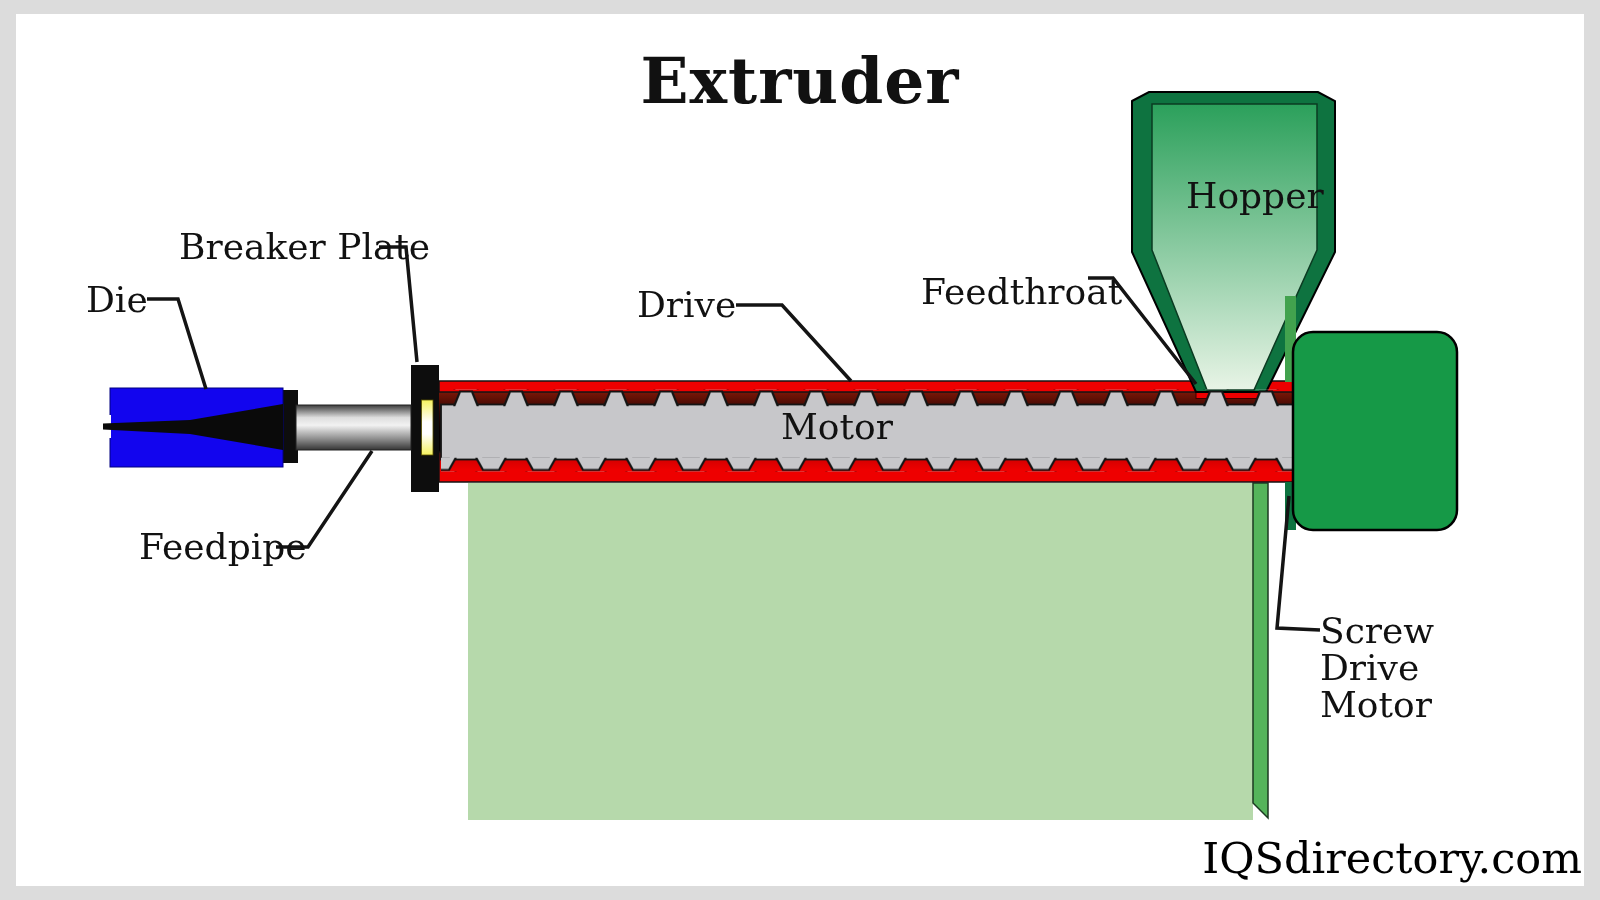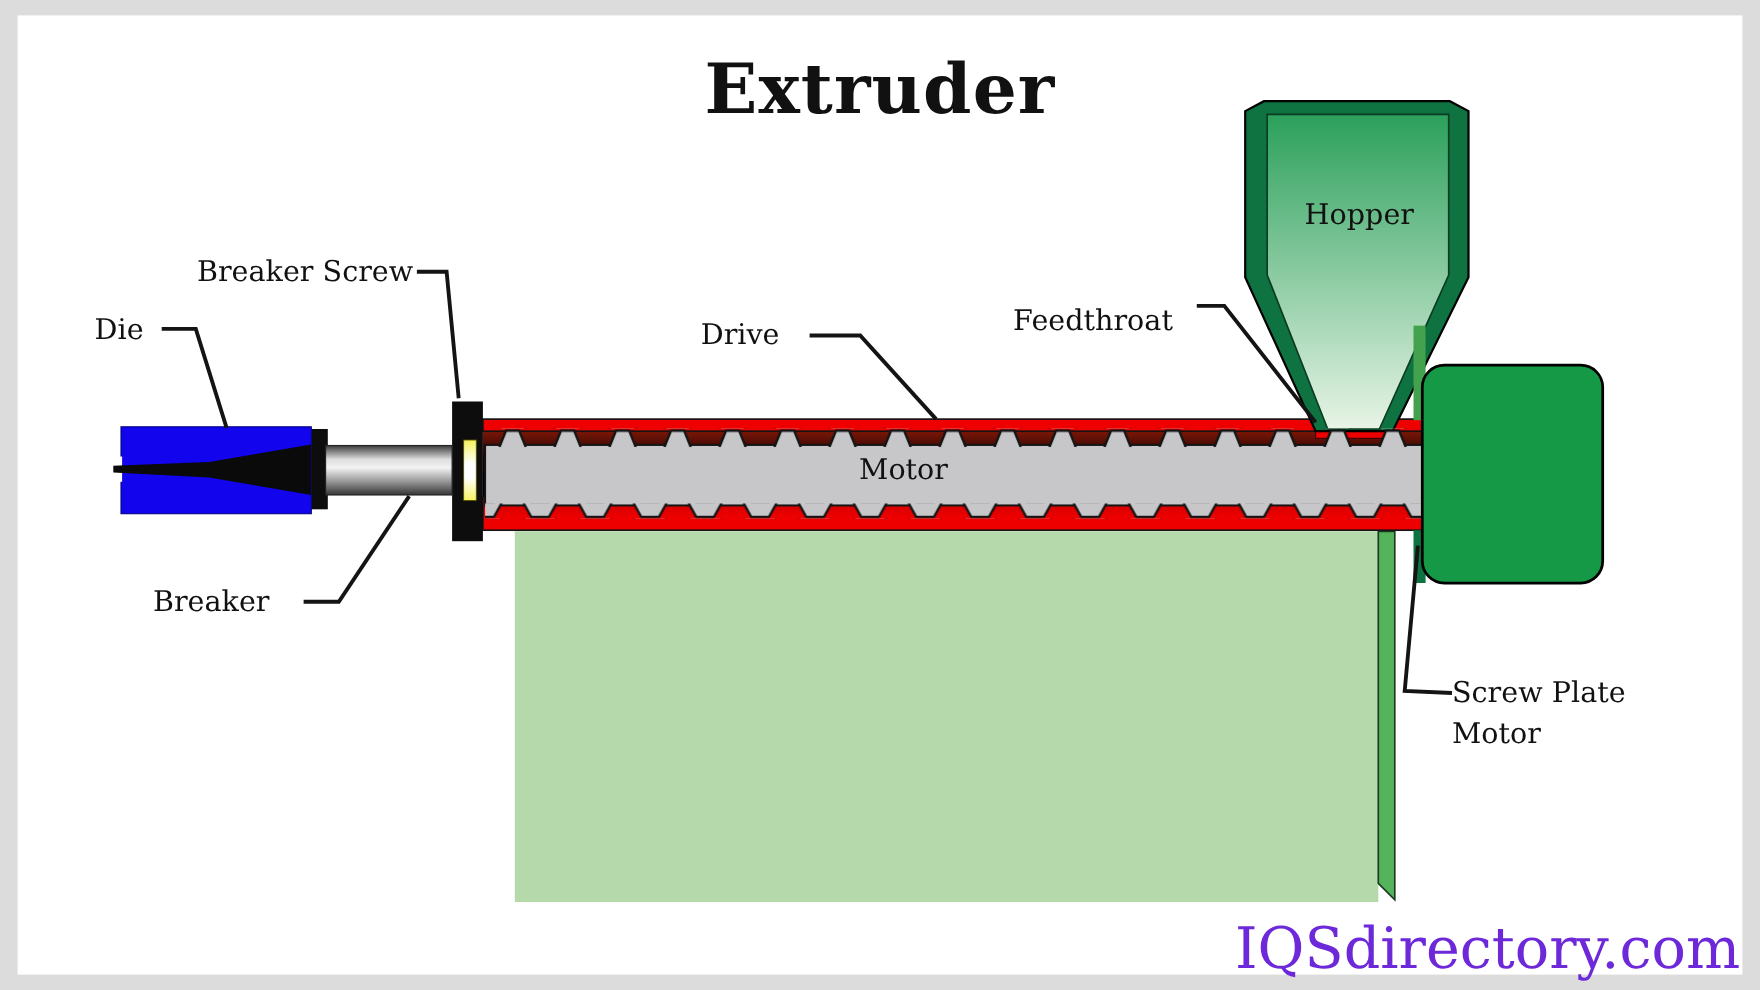--- a/index.html
+++ b/index.html
@@ -7,29 +7,29 @@
     width:1600px;height:900px;position:relative;overflow:hidden;
     background:#dcdcdc;
     font-family:"DejaVu Serif","Liberation Serif",serif;
   }
   .canvas{
     position:absolute;left:16px;top:14px;width:1568px;height:872px;
     background:#ffffff;
   }
   svg.diagram{position:absolute;left:0;top:0;width:1600px;height:900px;}
   .lbl{
-    position:absolute;color:#111;font-size:26px;line-height:34px;
+    position:absolute;color:#111;font-size:36px;line-height:34px;
     white-space:nowrap;
   }
   .title{
     position:absolute;left:0;right:0;top:44px;text-align:center;
     font-size:63px;color:#111;font-weight:600;letter-spacing:1px;
   }
   .watermark{
-    position:absolute;right:18px;top:833px;font-size:52px;color:#6d28d9;
+    position:absolute;right:18px;top:833px;font-size:43px;color:#000000;
   }
   .wrap{white-space:normal;width:190px;}
 </style>
 </head>
 <body>
 
 <div class="canvas"></div>
 
 <svg class="diagram" viewBox="0 0 1600 900">
   <defs>
@@ -110,21 +110,21 @@
   <polyline points="379,247 406,247 417,362" fill="none" stroke="#141414" stroke-width="3.5"></polyline>
   <polyline points="276,547 308,547 372,451" fill="none" stroke="#141414" stroke-width="3.5"></polyline>
   <polyline points="736,305 782,305 851,381" fill="none" stroke="#141414" stroke-width="3.5"></polyline>
   <polyline points="1088,278 1113,278 1196,384" fill="none" stroke="#141414" stroke-width="3.5"></polyline>
   <polyline points="1289,496 1277,628 1320,630" fill="none" stroke="#141414" stroke-width="3.5"></polyline>
 </svg>
 
 <div class="title">Extruder</div>
 
 <div class="lbl" style="left:86px;top:283px">Die</div>
-<div class="lbl" style="left:179px;top:230px">Breaker Screw</div>
-<div class="lbl" style="left:139px;top:530px">Breaker</div>
+<div class="lbl" style="left:179px;top:230px">Breaker Plate</div>
+<div class="lbl" style="left:139px;top:530px">Feedpipe</div>
 <div class="lbl" style="left:637px;top:288px">Drive</div>
 <div class="lbl" style="left:781px;top:410px">Motor</div>
 <div class="lbl" style="left:921px;top:275px">Feedthroat</div>
 <div class="lbl" style="left:1186px;top:179px">Hopper</div>
-<div class="lbl wrap" style="left:1320px;top:612px;line-height:37px">Screw Plate Motor</div>
+<div class="lbl wrap" style="left:1320px;top:612px;line-height:37px">Screw Drive Motor</div>
 
 <div class="watermark">IQSdirectory.com</div>
 
 </body></html>

